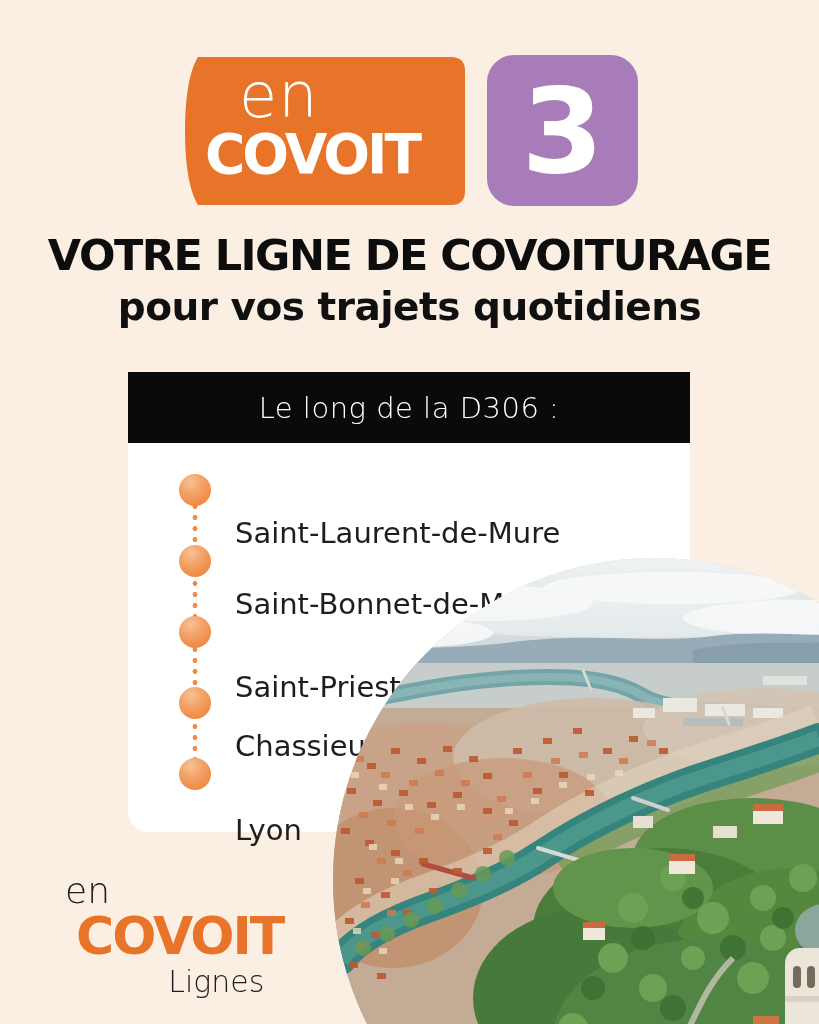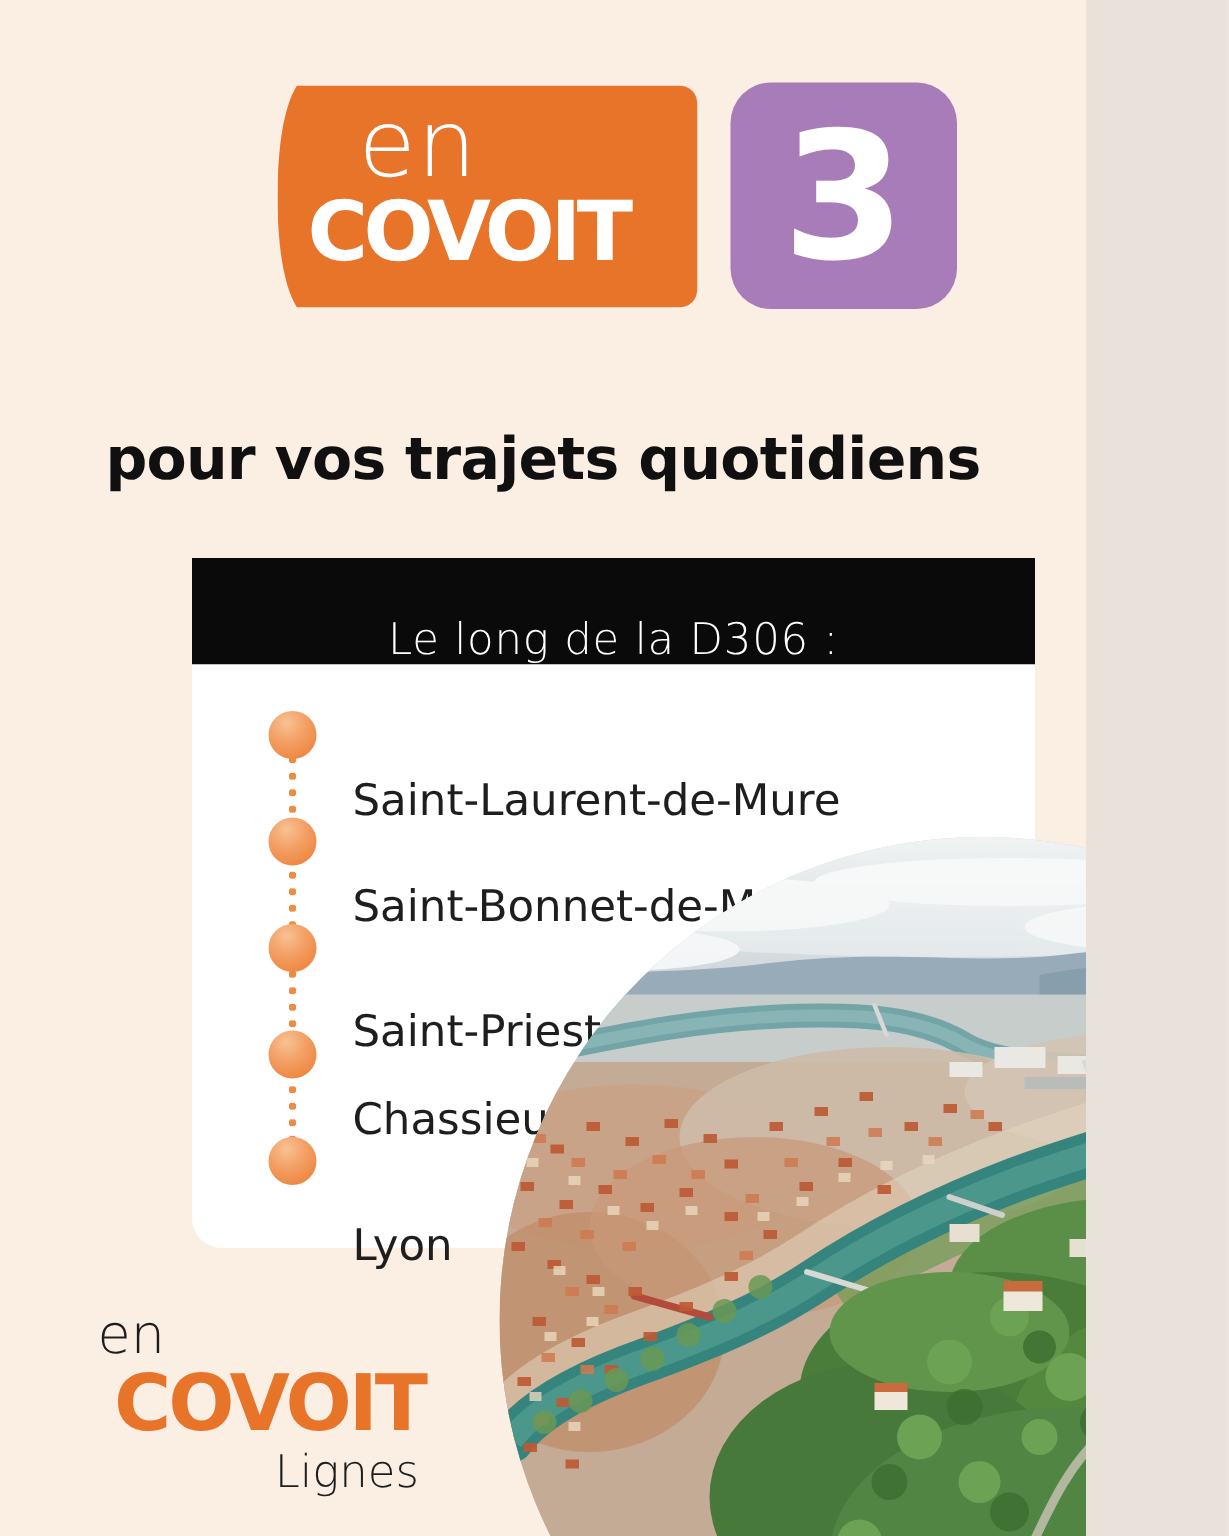--- a/index.html
+++ b/index.html
@@ -1,17 +1,17 @@
 <!DOCTYPE html>
 <html><head>
 <meta charset="utf-8">
 <style>
   html,body{margin:0;padding:0;background:#e8e2da;}
   .poster{
-    position:relative;width:724px;height:1024px;overflow:hidden;
+    position:relative;width:819px;height:1024px;overflow:hidden;
     background:#FBEFE4;
     font-family:"DejaVu Sans","Liberation Sans",sans-serif;
   }
   
   .encovoit-badge{position:absolute;left:185px;top:57px;width:280px;height:148px;}
   .encovoit-badge svg{position:absolute;left:0;top:0;}
   .badge-en{
     position:absolute;left:54px;top:8px;color:#fff;
     font-size:62px;font-weight:300;line-height:1;letter-spacing:1px;
   }
@@ -33,21 +33,21 @@
   }
   .title-line2{
     position:absolute;left:0;top:286px;width:100%;text-align:center;
     font-size:39px;font-weight:700;letter-spacing:-0.5px;color:#101010;
     white-space:nowrap;line-height:1.1;
   }
   
   .route-card{position:absolute;left:128px;top:372px;width:562px;height:460px;z-index:1;}
   .card-header{
     height:71px;background:#0b0a0a;
-    display:flex;align-items:flex-end;justify-content:center;
+    display:flex;align-items:center;justify-content:center;
     color:#fff;font-size:29px;font-weight:300;letter-spacing:0.5px;
   }
   .card-body{
     position:relative;height:389px;background:#ffffff;
     border-radius:0 0 20px 20px;
   }
   .stop-connector{
     position:absolute;left:64px;top:47px;width:6px;height:284px;
     background-image:radial-gradient(circle,#EE8B45 2.4px,rgba(0,0,0,0) 2.6px);
     background-size:6px 11px;background-repeat:repeat-y;background-position:center top;
@@ -57,21 +57,21 @@
     background:radial-gradient(circle at 38% 25%,#F8C294 0%,#F3A066 40%,#EC7B2E 100%);
   }
   .stop-label{
     position:absolute;left:107px;color:#1e1e1e;
     font-size:29px;font-weight:400;line-height:32px;white-space:nowrap;
   }
   
   .footer-logo{position:absolute;left:62px;top:872px;display:inline-block;z-index:1;}
   .fl-en{display:block;margin-left:3px;font-size:36px;font-weight:300;color:#1d1d1d;line-height:1.05;}
   .fl-covoit{display:block;margin-left:14px;font-size:52px;font-weight:900;color:#E87429;letter-spacing:-2px;line-height:1.0;}
-  .fl-lignes{display:block;text-align:right;margin-top:5px;margin-right:4px;font-size:30px;font-weight:300;color:#1d1d1d;line-height:1;}
+  .fl-lignes{display:block;text-align:right;margin-top:5px;margin-right:19px;font-size:30px;font-weight:300;color:#1d1d1d;line-height:1;}
   
   .photo-circle{
     position:absolute;left:333px;top:558px;width:644px;height:644px;
     border-radius:50%;overflow:hidden;z-index:2;background:#c4cfd3;
   }
   .photo-circle svg{display:block;}
 </style>
 </head>
 <body>
 
@@ -83,20 +83,21 @@
                C 4,134 0,106 0,74 C 0,42 4,14 13,0 Z" fill="#E87429"></path>
     </svg>
     <span class="badge-en">en</span>
     <span class="badge-covoit">COVOIT</span>
   </div>
 
   <div class="line-square">
     <span>3</span>
   </div>
 
+  <div class="title-line1">VOTRE LIGNE DE COVOITURAGE</div>
   <div class="title-line2">pour vos trajets quotidiens</div>
 
   <div class="route-card">
     <div class="card-header">
       <span>Le long de la D306 :</span>
     </div>
     <div class="card-body">
       <div class="stop-connector"></div>
 
       <div class="stop-dot" style="top:31px"></div>

